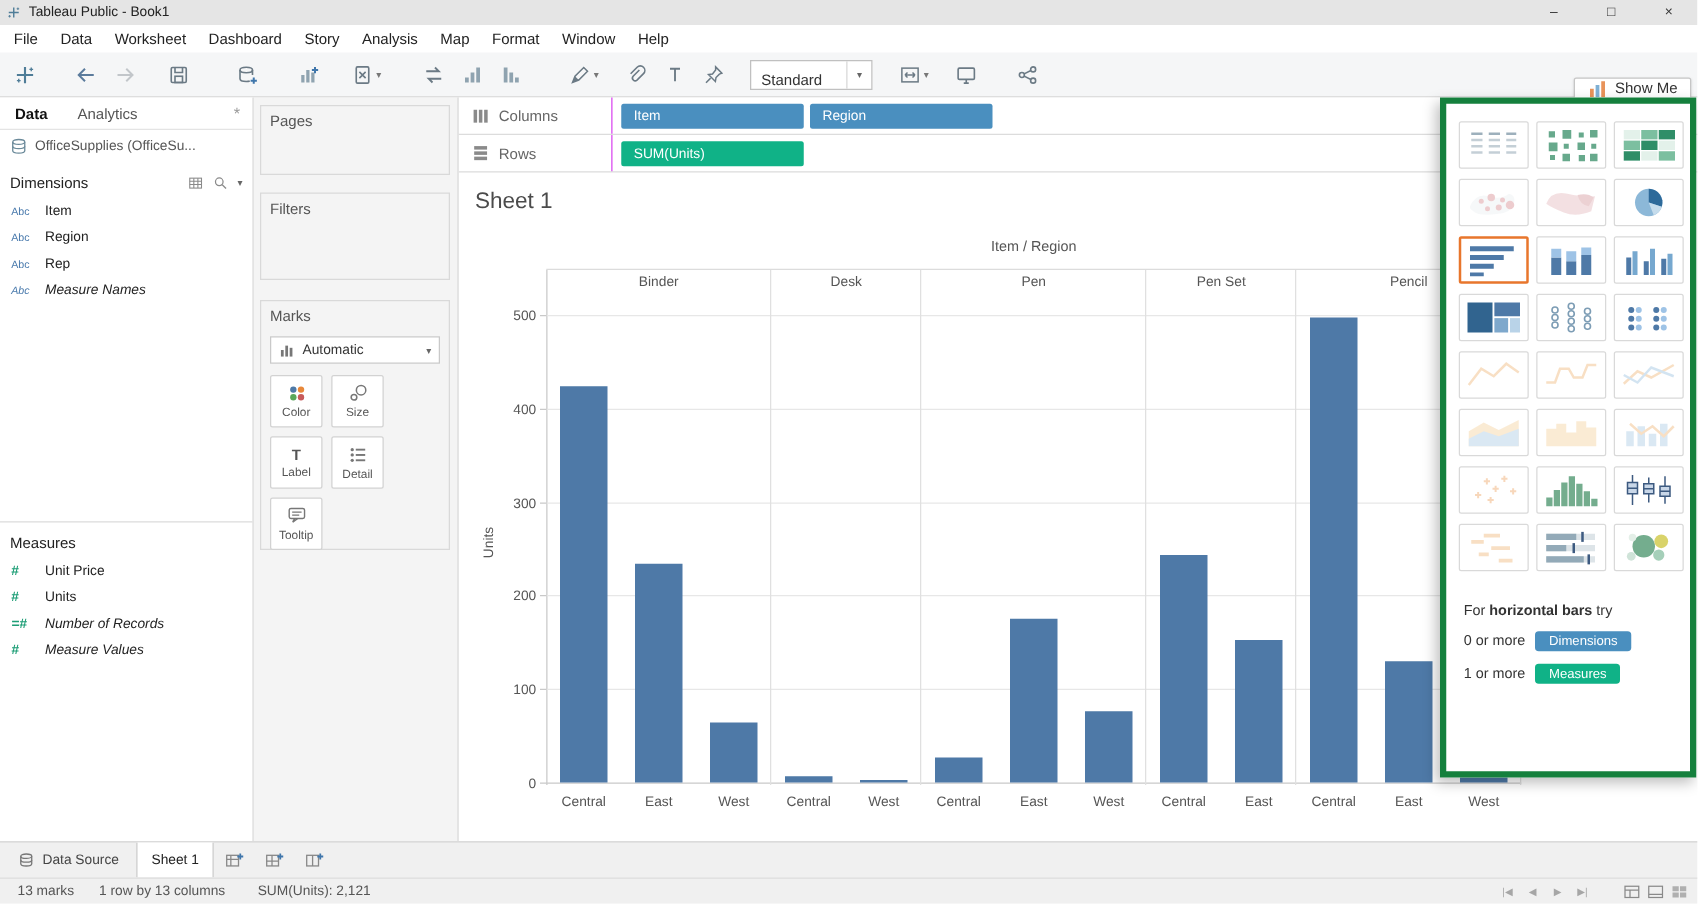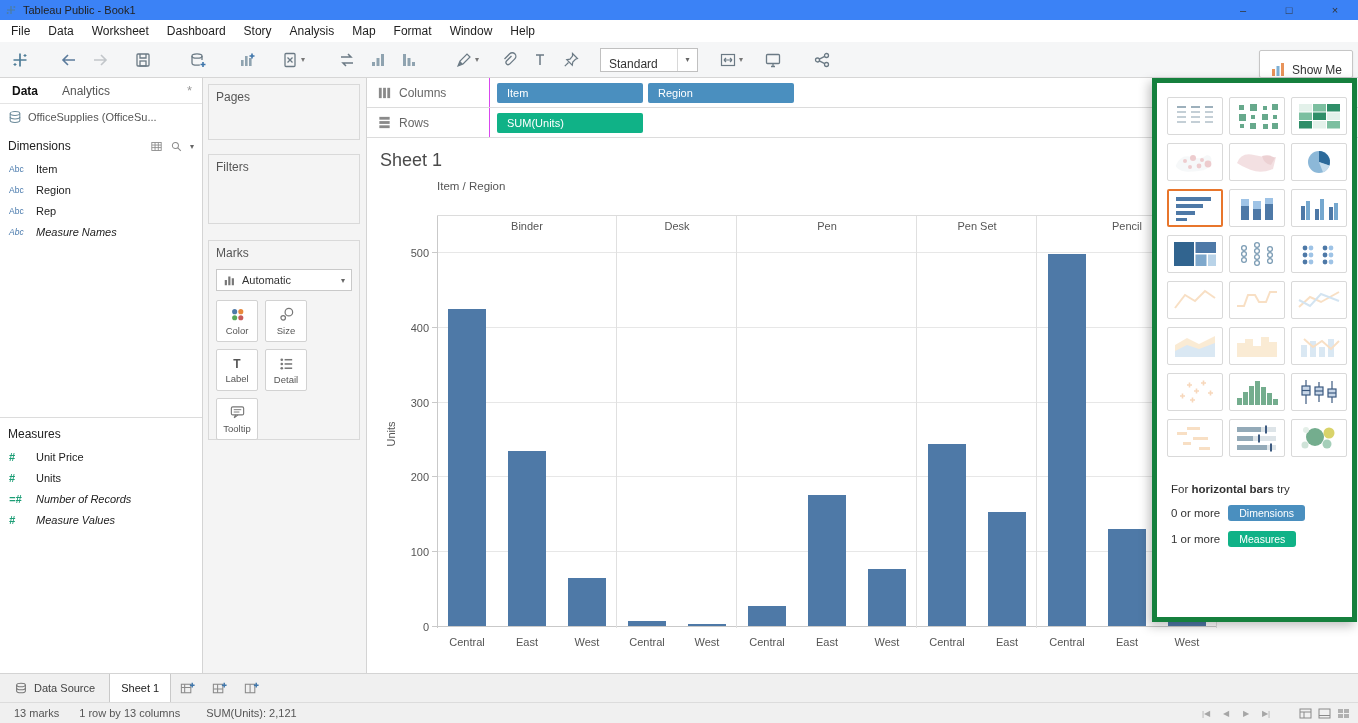--- a/index.html
+++ b/index.html
@@ -2,38 +2,38 @@
 <html style="--pill-blue: #4a8fbf; --pill-green: #10b287; --accent: #e8762c; --bar: #4e79a7;"><head>
 <meta charset="utf-8">
 <style>
   :root{ --pill-blue:#4a8fbf; --pill-green:#10b287; --accent:#e8762c; --bar:#4e79a7; }
   *{box-sizing:border-box;margin:0;padding:0}
   html,body{width:1358px;height:723px}
   body{position:relative;font-family:"Liberation Sans","DejaVu Sans",sans-serif;background:#fff;overflow:hidden;color:#333}
   svg{display:block}
 
   
-  #titlebar{position:absolute;left:0;top:0;width:1358px;height:20px;background:#3b82f6;display:flex;align-items:center;padding-left:5px;font-size:11px;color:#222}
+  #titlebar{position:absolute;left:0;top:0;width:1358px;height:20px;background:#e5e5e5;display:flex;align-items:center;padding-left:5px;font-size:11px;color:#222}
   .tb-title{margin-left:6px}
   .win-controls{position:absolute;right:0;top:0;height:20px;display:flex}
   .win-btn{width:46px;height:20px;display:flex;align-items:center;justify-content:center;font-size:11px;color:#333}
 
   
   #menubar{position:absolute;left:0;top:20px;width:1358px;height:22px;background:#fff;display:flex;align-items:center;padding-left:2px;font-size:12px}
   .menu-item{padding:2px 9px;color:#222}
 
   
   #toolbar{position:absolute;left:0;top:42px;width:1358px;height:36px;background:#f5f6f7;border-bottom:1px solid #d6d6d6;display:flex;align-items:center;padding-left:6px;gap:4px}
   .tb-btn{width:27px;height:27px;display:flex;align-items:center;justify-content:center}
   .tb-caret{font-size:8px;color:#777;margin-left:-6px}
   .sp8{width:8px}.sp14{width:14px}.sp20{width:20px}
   #standard-select{width:98px;height:24px;background:#fff;border:1px solid #c0c0c0;display:flex;align-items:flex-end;font-size:12px;color:#333;margin:0 12px}
   .sel-label{flex:1;padding-left:8px}
   .sel-caret{width:20px;height:100%;border-left:1px solid #d8d8d8;display:flex;align-items:center;justify-content:center;font-size:8px;color:#666}
-  #showme-btn{position:absolute;right:5px;top:8px;height:28px;background:#fff;border:1px solid #c6c6c6;border-radius:2px;display:flex;align-items:flex-end;gap:6px;padding:0 10px;font-size:12px;color:#333;box-shadow:0 1px 2px rgba(0,0,0,.08)}
+  #showme-btn{position:absolute;right:5px;top:20px;height:28px;background:#fff;border:1px solid #c6c6c6;border-radius:2px;display:flex;align-items:flex-start;gap:6px;padding:0 10px;font-size:12px;color:#333;box-shadow:0 1px 2px rgba(0,0,0,.08)}
 
   
   #sidebar{position:absolute;left:0;top:78px;width:203px;height:595px;background:#fff;border-right:1px solid #d4d4d4;font-size:11px}
   .side-tabs{height:26px;display:flex;align-items:center;border-bottom:1px solid #e4e4e4}
   .side-tab{padding:0 12px;height:100%;display:flex;align-items:center;font-size:12px;color:#555}
   .side-tab.active{color:#111;font-weight:bold}
   .tab-star{margin-left:auto;padding-right:10px;color:#999;font-size:13px}
   .ds-row{height:26px;display:flex;align-items:center;gap:6px;padding-left:8px;color:#555}
   .pane-header{height:24px;display:flex;align-items:center;padding:0 8px;font-size:12px;color:#222;margin-top:4px}
   .hdr-icons{margin-left:auto;display:flex;align-items:center;gap:7px}
@@ -60,21 +60,21 @@
   
   #canvas{position:absolute;left:367px;top:78px;width:991px;height:595px;background:#fff}
   .shelf{height:30px;border-bottom:1px solid #dcdcdc;display:flex;align-items:center}
   .shelf-label{width:123px;height:100%;display:flex;align-items:center;gap:7px;padding-left:10px;border-right:1px solid #d946ef;color:#666;font-size:12px}
   .pills{display:flex;gap:5px;margin-left:7px}
   .pill{height:20px;width:146px;border-radius:2px;color:#fff;font-size:11px;display:flex;align-items:center;padding-left:10px}
   .pill.blue{background:var(--pill-blue)}
   .pill.green{background:var(--pill-green)}
   #sheet{position:absolute;left:0;top:60px;right:0;bottom:0}
   .sheet-title{position:absolute;left:13px;top:12px;font-size:18px;color:#4b4b4b}
-  .chart-title{position:absolute;left:70px;top:42px;width:780px;text-align:left;font-size:11.5px;color:#555}
+  .chart-title{position:absolute;left:70px;top:54px;width:780px;text-align:center;font-size:11.5px;color:#555}
   #plot{position:absolute;left:70px;top:77px;width:780px;height:412px;border-top:1px solid #dcdcdc}
   .axis-y{position:absolute;left:0;top:0;width:1px;height:412px;background:#c9c9c9}
   .axis-x{position:absolute;left:0;bottom:0;width:780px;height:1px;background:#c9c9c9}
   #plot .gridline{position:absolute;left:1px;width:779px;height:1px;background:#e7e7e7}
   #plot .ytick{position:absolute;left:-5px;width:5px;height:1px;background:#c9c9c9}
   #plot .ylabel{position:absolute;left:-48px;width:40px;text-align:right;font-size:11px;color:#555;line-height:12px}
   #plot .colhead{position:absolute;top:4px;font-size:11px;color:#555;text-align:center}
   #plot .bar{position:absolute;bottom:1px;background:var(--bar);z-index:2}
   #plot .xlabel{position:absolute;top:420px;width:60px;text-align:center;font-size:11px;color:#555}
   #plot .vsep{position:absolute;top:0;height:412px;width:1px;background:#e0e0e0}

